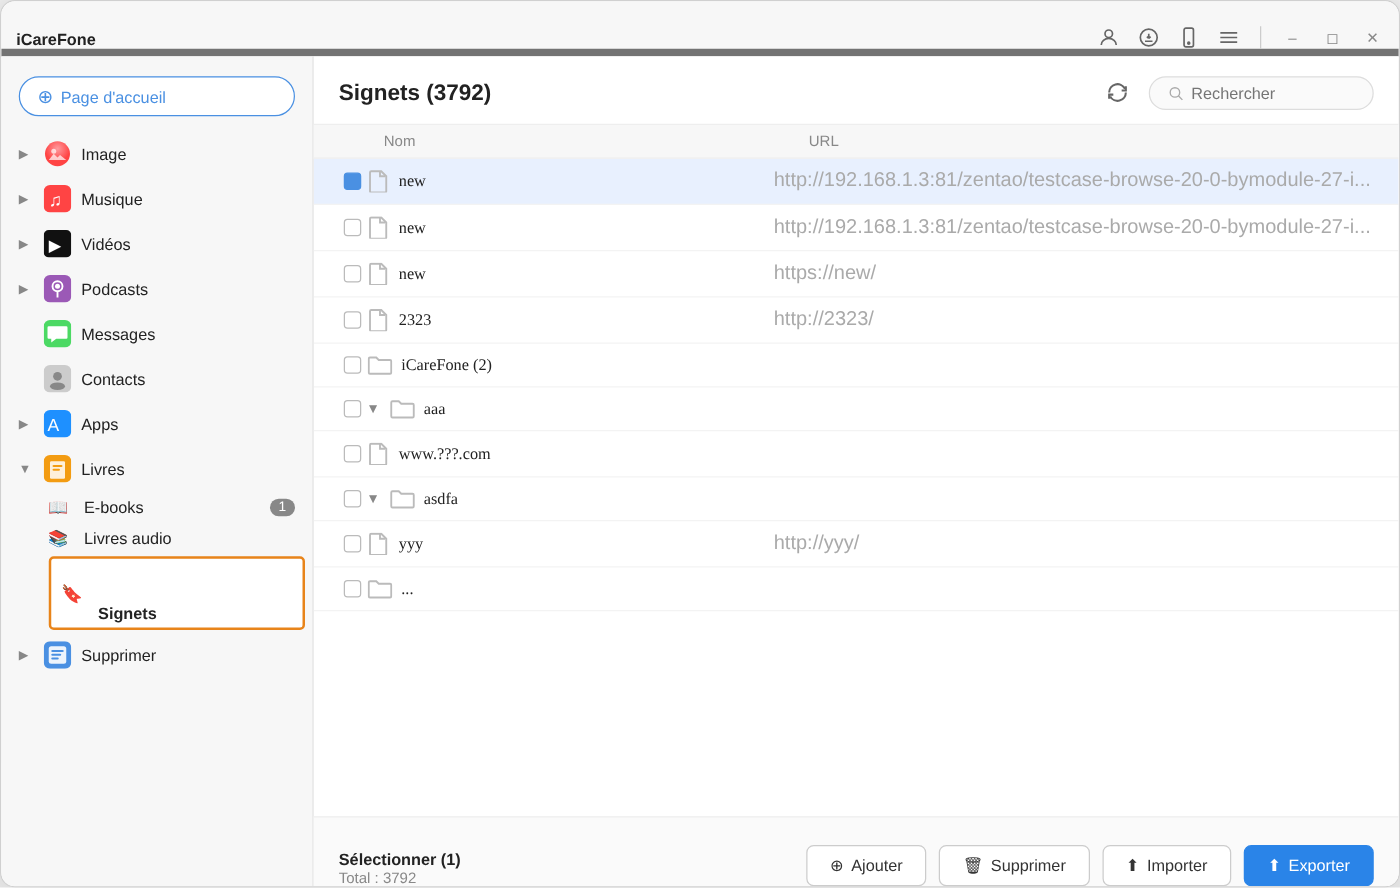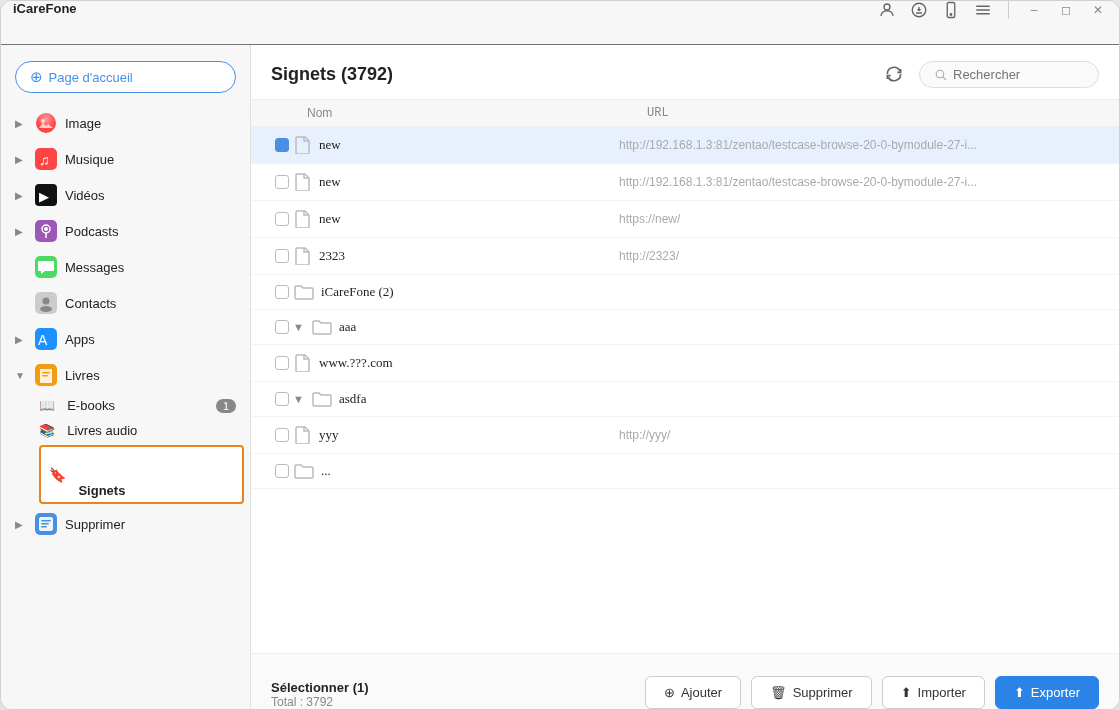--- a/index.html
+++ b/index.html
@@ -1,18 +1,18 @@
 <!DOCTYPE html>
 <html><head>
   <meta charset="utf-8">
   <style>
     * { box-sizing: border-box; margin: 0; padding: 0; }
     body { font-family: -apple-system, BlinkMacSystemFont, 'Segoe UI', sans-serif; background: #f0f0f0; display: flex; justify-content: center; align-items: center; height: 100vh; font-size: 13px; }
     .window { width: 1120px; height: 710px; background: #fff; border-radius: 12px; box-shadow: 0 4px 32px rgba(0,0,0,0.18); display: flex; flex-direction: column; overflow: hidden; border: 1px solid #d0d0d0; }
-    .titlebar { height: 44px; display: flex; align-items: flex-start; padding: 0 12px; background: #f7f7f7; border-bottom: 1px solid #737373; gap: 8px; }
+    .titlebar { height: 44px; display: flex; align-items: flex-end; padding: 0 12px; background: #f7f7f7; border-bottom: 6px solid #737373; gap: 8px; }
     .app-title { font-size: 13px; font-weight: 600; color: #222; flex: 1; }
     .titlebar-icons { display: flex; gap: 14px; align-items: center; color: #555; }
     .titlebar-icon { width: 18px; height: 18px; display: flex; align-items: center; justify-content: center; cursor: pointer; color: #666; font-size: 14px; }
     .win-btn { width: 18px; height: 18px; display: flex; align-items: center; justify-content: center; cursor: pointer; color: #888; font-size: 12px; }
     .separator { width: 1px; height: 18px; background: #ccc; margin: 0 2px; }
     .main { display: flex; flex: 1; overflow: hidden; }
     .sidebar { width: 250px; background: #f7f7f7; border-right: 1px solid #e0e0e0; display: flex; flex-direction: column; overflow-y: auto; padding: 8px 0; }
     .home-btn { margin: 8px 14px 12px; border: 1.5px solid #4a90e2; border-radius: 20px; padding: 6px 14px; color: #4a90e2; background: #fff; cursor: pointer; display: flex; align-items: center; gap: 6px; font-size: 13px; font-weight: 500; }
     .home-btn-icon { font-size: 15px; }
     .sidebar-item { display: flex; align-items: center; padding: 7px 14px; cursor: pointer; gap: 8px; color: #222; }
@@ -23,31 +23,31 @@
     .sidebar-sub-item { display: flex; align-items: center; padding: 5px 14px 5px 0; cursor: pointer; color: #222; gap: 8px; }
     .sidebar-sub-item.active { font-weight: 600; }
     .badge { background: #888; color: #fff; border-radius: 10px; padding: 1px 7px; font-size: 11px; margin-left: auto; }
     .content { flex: 1; display: flex; flex-direction: column; background: #fff; }
     .content-header { display: flex; align-items: center; padding: 14px 20px 10px; gap: 10px; border-bottom: 1px solid #eee; }
     .content-title { font-size: 18px; font-weight: 700; color: #222; flex: 1; }
     .refresh-btn { width: 30px; height: 30px; display: flex; align-items: center; justify-content: center; cursor: pointer; color: #555; font-size: 16px; }
     .search-box { border: 1px solid #ddd; border-radius: 18px; padding: 5px 14px; display: flex; align-items: center; gap: 6px; color: #aaa; font-size: 13px; background: #fafafa; width: 180px; }
     .table-header { display: flex; padding: 6px 20px; background: #f7f7f7; border-bottom: 1px solid #eee; color: #888; font-size: 12px; font-weight: 500; }
     .col-name { width: 340px; }
-    .col-url { flex: 1; font-family: Liberation Mono, monospace; }
+    .col-url { flex: 1; }
     .table-body { flex: 1; overflow-y: auto; }
     .table-row { display: flex; align-items: center; padding: 7px 20px; border-bottom: 1px solid #f3f3f3; cursor: pointer; }
     .table-row.selected { background: #e8f0fe; }
     .row-checkbox { width: 22px; display: flex; align-items: center; justify-content: center; }
     .checkbox { width: 14px; height: 14px; border: 1.5px solid #bbb; border-radius: 3px; background: #fff; }
     .checkbox.checked { background: #4a90e2; border-color: #4a90e2; }
     .file-icon { width: 20px; height: 22px; display: flex; align-items: center; justify-content: center; margin-right: 6px; font-size: 15px; color: #666; }
     .folder-icon { width: 22px; height: 20px; display: flex; align-items: center; justify-content: center; margin-right: 6px; font-size: 16px; color: #aaa; }
     .row-name { width: 300px; font-size: 13px; color: #222; font-family: Liberation Serif, serif; }
-    .row-url { flex: 1; font-size: 12px; color: #aaa; white-space: nowrap; overflow: hidden; text-overflow: ellipsis; }
+    .row-url { flex: 1; font-size: 16px; color: #aaa; white-space: nowrap; overflow: hidden; text-overflow: ellipsis; }
     .indent { padding-left: 20px; }
     .footer { height: 56px; display: flex; align-items: flex-end; padding: 0 20px; border-top: 1px solid #eee; background: #fafafa; gap: 12px; }
     .footer-info { flex: 1; }
     .footer-selected { font-size: 13px; font-weight: 600; color: #222; }
     .footer-total { font-size: 12px; color: #888; }
     .footer-btns { display: flex; gap: 10px; }
     .btn { padding: 8px 18px; border-radius: 6px; border: 1.5px solid #ccc; background: #fff; cursor: pointer; font-size: 13px; color: #333; display: flex; align-items: center; gap: 6px; }
     .btn-primary { background: #2a84e8; color: #fff; border-color: #2a84e8; }
   </style>
 </head>

